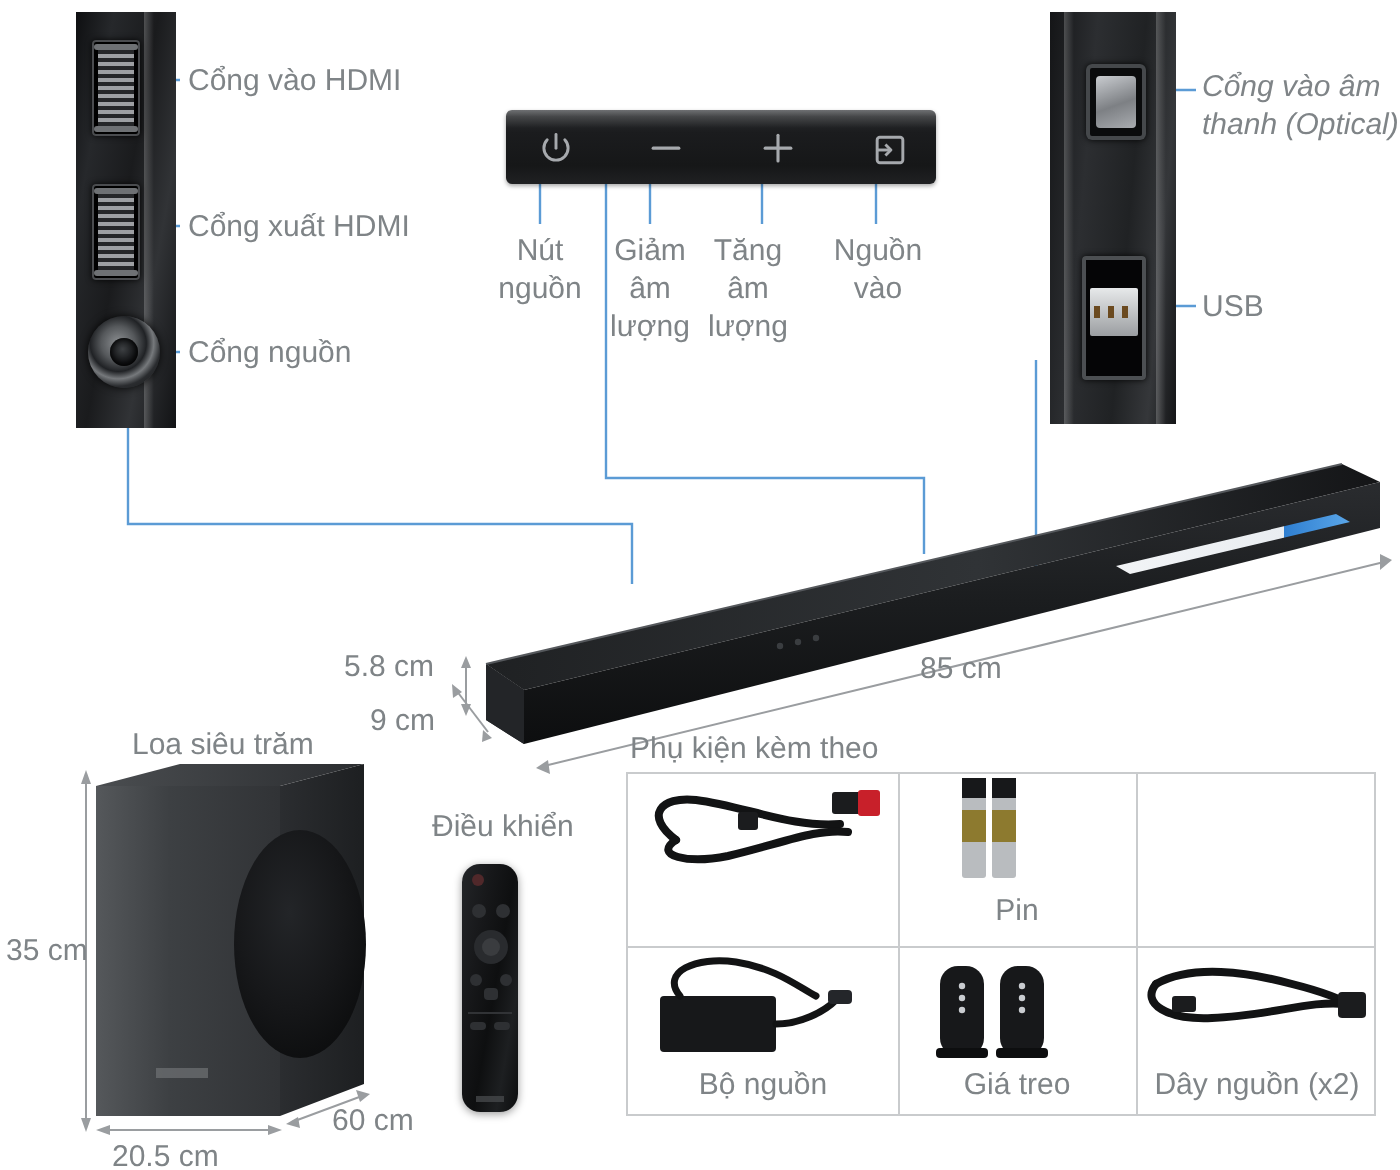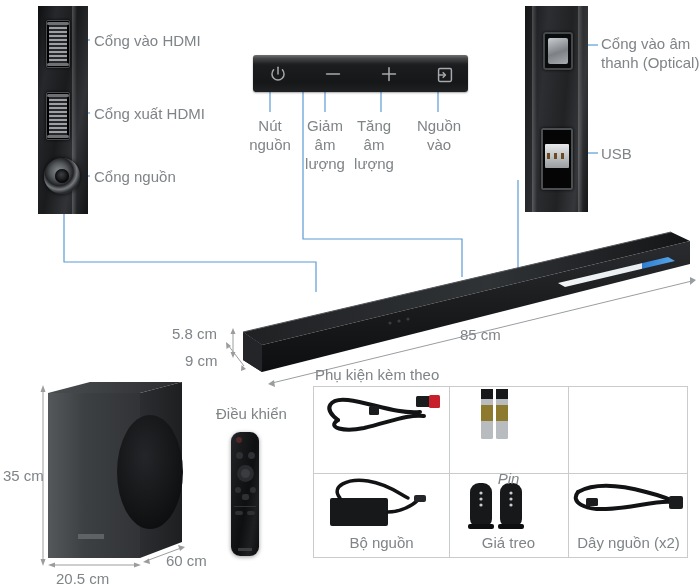--- a/index.html
+++ b/index.html
@@ -154,21 +154,21 @@
     <div class="sheen" style="left:53px;"></div>
     <div class="optical" style="left:18px;top:26px;width:30px;height:38px;"></div>
     <div class="usb" style="left:16px;top:122px;width:32px;height:62px;">
       <div class="tongue"></div>
     </div>
   </div>
 
   <div class="lbl" style="left:94px;top:31px;">Cổng vào HDMI</div>
   <div class="lbl" style="left:94px;top:104px;">Cổng xuất HDMI</div>
   <div class="lbl" style="left:94px;top:167px;text-align:right;">Cổng nguồn</div>
-  <div class="lbl" style="left:601px;top:34px;">Cổng vào âm
+  <div class="lbl" style="left:601px;top:34px;font-style:italic;">Cổng vào âm
 thanh (Optical)</div>
   <div class="lbl" style="left:601px;top:144px;">USB</div>
 
   <div class="lbl lbl-c" style="left:244px;top:116px;width:52px;">Nút
 nguồn</div>
   <div class="lbl lbl-c" style="left:299px;top:116px;width:52px;">Giảm
 âm
 lượng</div>
   <div class="lbl lbl-c" style="left:348px;top:116px;width:52px;">Tăng
 âm
@@ -278,20 +278,21 @@
       <line x1="52" y1="565" x2="137" y2="565"></line>
       <polygon points="48,565 55,562.5 55,567.5" fill="#9a9da0" stroke="none"></polygon>
       <polygon points="141,565 134,562.5 134,567.5" fill="#9a9da0" stroke="none"></polygon>
 
       <line x1="146" y1="561" x2="181" y2="548"></line>
       <polygon points="143,562 149,558.5 150,564" fill="#9a9da0" stroke="none"></polygon>
       <polygon points="185,547 178,545 180,551" fill="#9a9da0" stroke="none"></polygon>
     </g>
   </svg>
 
+  <div class="lbl" style="left:66px;top:363px;">Loa siêu trăm</div>
   <div class="lbl" style="left:3px;top:466px;">35 cm</div>
   <div class="lbl" style="left:56px;top:569px;">20.5 cm</div>
   <div class="lbl" style="left:166px;top:551px;">60 cm</div>
 
   <div class="lbl" style="left:216px;top:404px;">Điều khiển</div>
   <div class="remote" style="left:231px;top:432px;width:28px;height:124px;">
     <div class="rbtn" style="left:5px;top:5px;width:6px;height:6px;background:#50282a;"></div>
     <div class="rbtn" style="left:5px;top:20px;width:7px;height:7px;"></div>
     <div class="rbtn" style="left:17px;top:20px;width:7px;height:7px;"></div>
     <div class="rbtn" style="left:6px;top:33px;width:17px;height:17px;background:#292b2e;"></div>
@@ -357,18 +358,18 @@
     <rect x="498" y="524" width="26" height="5" rx="2" fill="#0d0e0f"></rect>
 
     <g fill="none" stroke="#121314" stroke-width="4" stroke-linecap="round">
       <path d="M578 492 C 596 482, 624 486, 646 492 C 662 496, 672 500, 678 504"></path>
       <path d="M578 492 C 570 502, 584 510, 606 509 C 634 508, 656 500, 672 502"></path>
     </g>
     <rect x="669" y="496" width="14" height="13" rx="2" fill="#1b1c1e"></rect>
     <rect x="586" y="498" width="12" height="8" rx="1.5" fill="#1b1c1e"></rect>
   </svg>
 
-  <div class="lbl lbl-c" style="left:450px;top:469px;width:117px;font-style:italic;">Pin</div>
+  <div class="lbl lbl-c" style="left:450px;top:446px;width:117px;">Pin</div>
   <div class="lbl lbl-c" style="left:315px;top:533px;width:133px;">Bộ nguồn</div>
   <div class="lbl lbl-c" style="left:450px;top:533px;width:117px;">Giá treo</div>
   <div class="lbl lbl-c" style="left:569px;top:533px;width:119px;">Dây nguồn (x2)</div>
 
 </div>
 
 </body></html>

